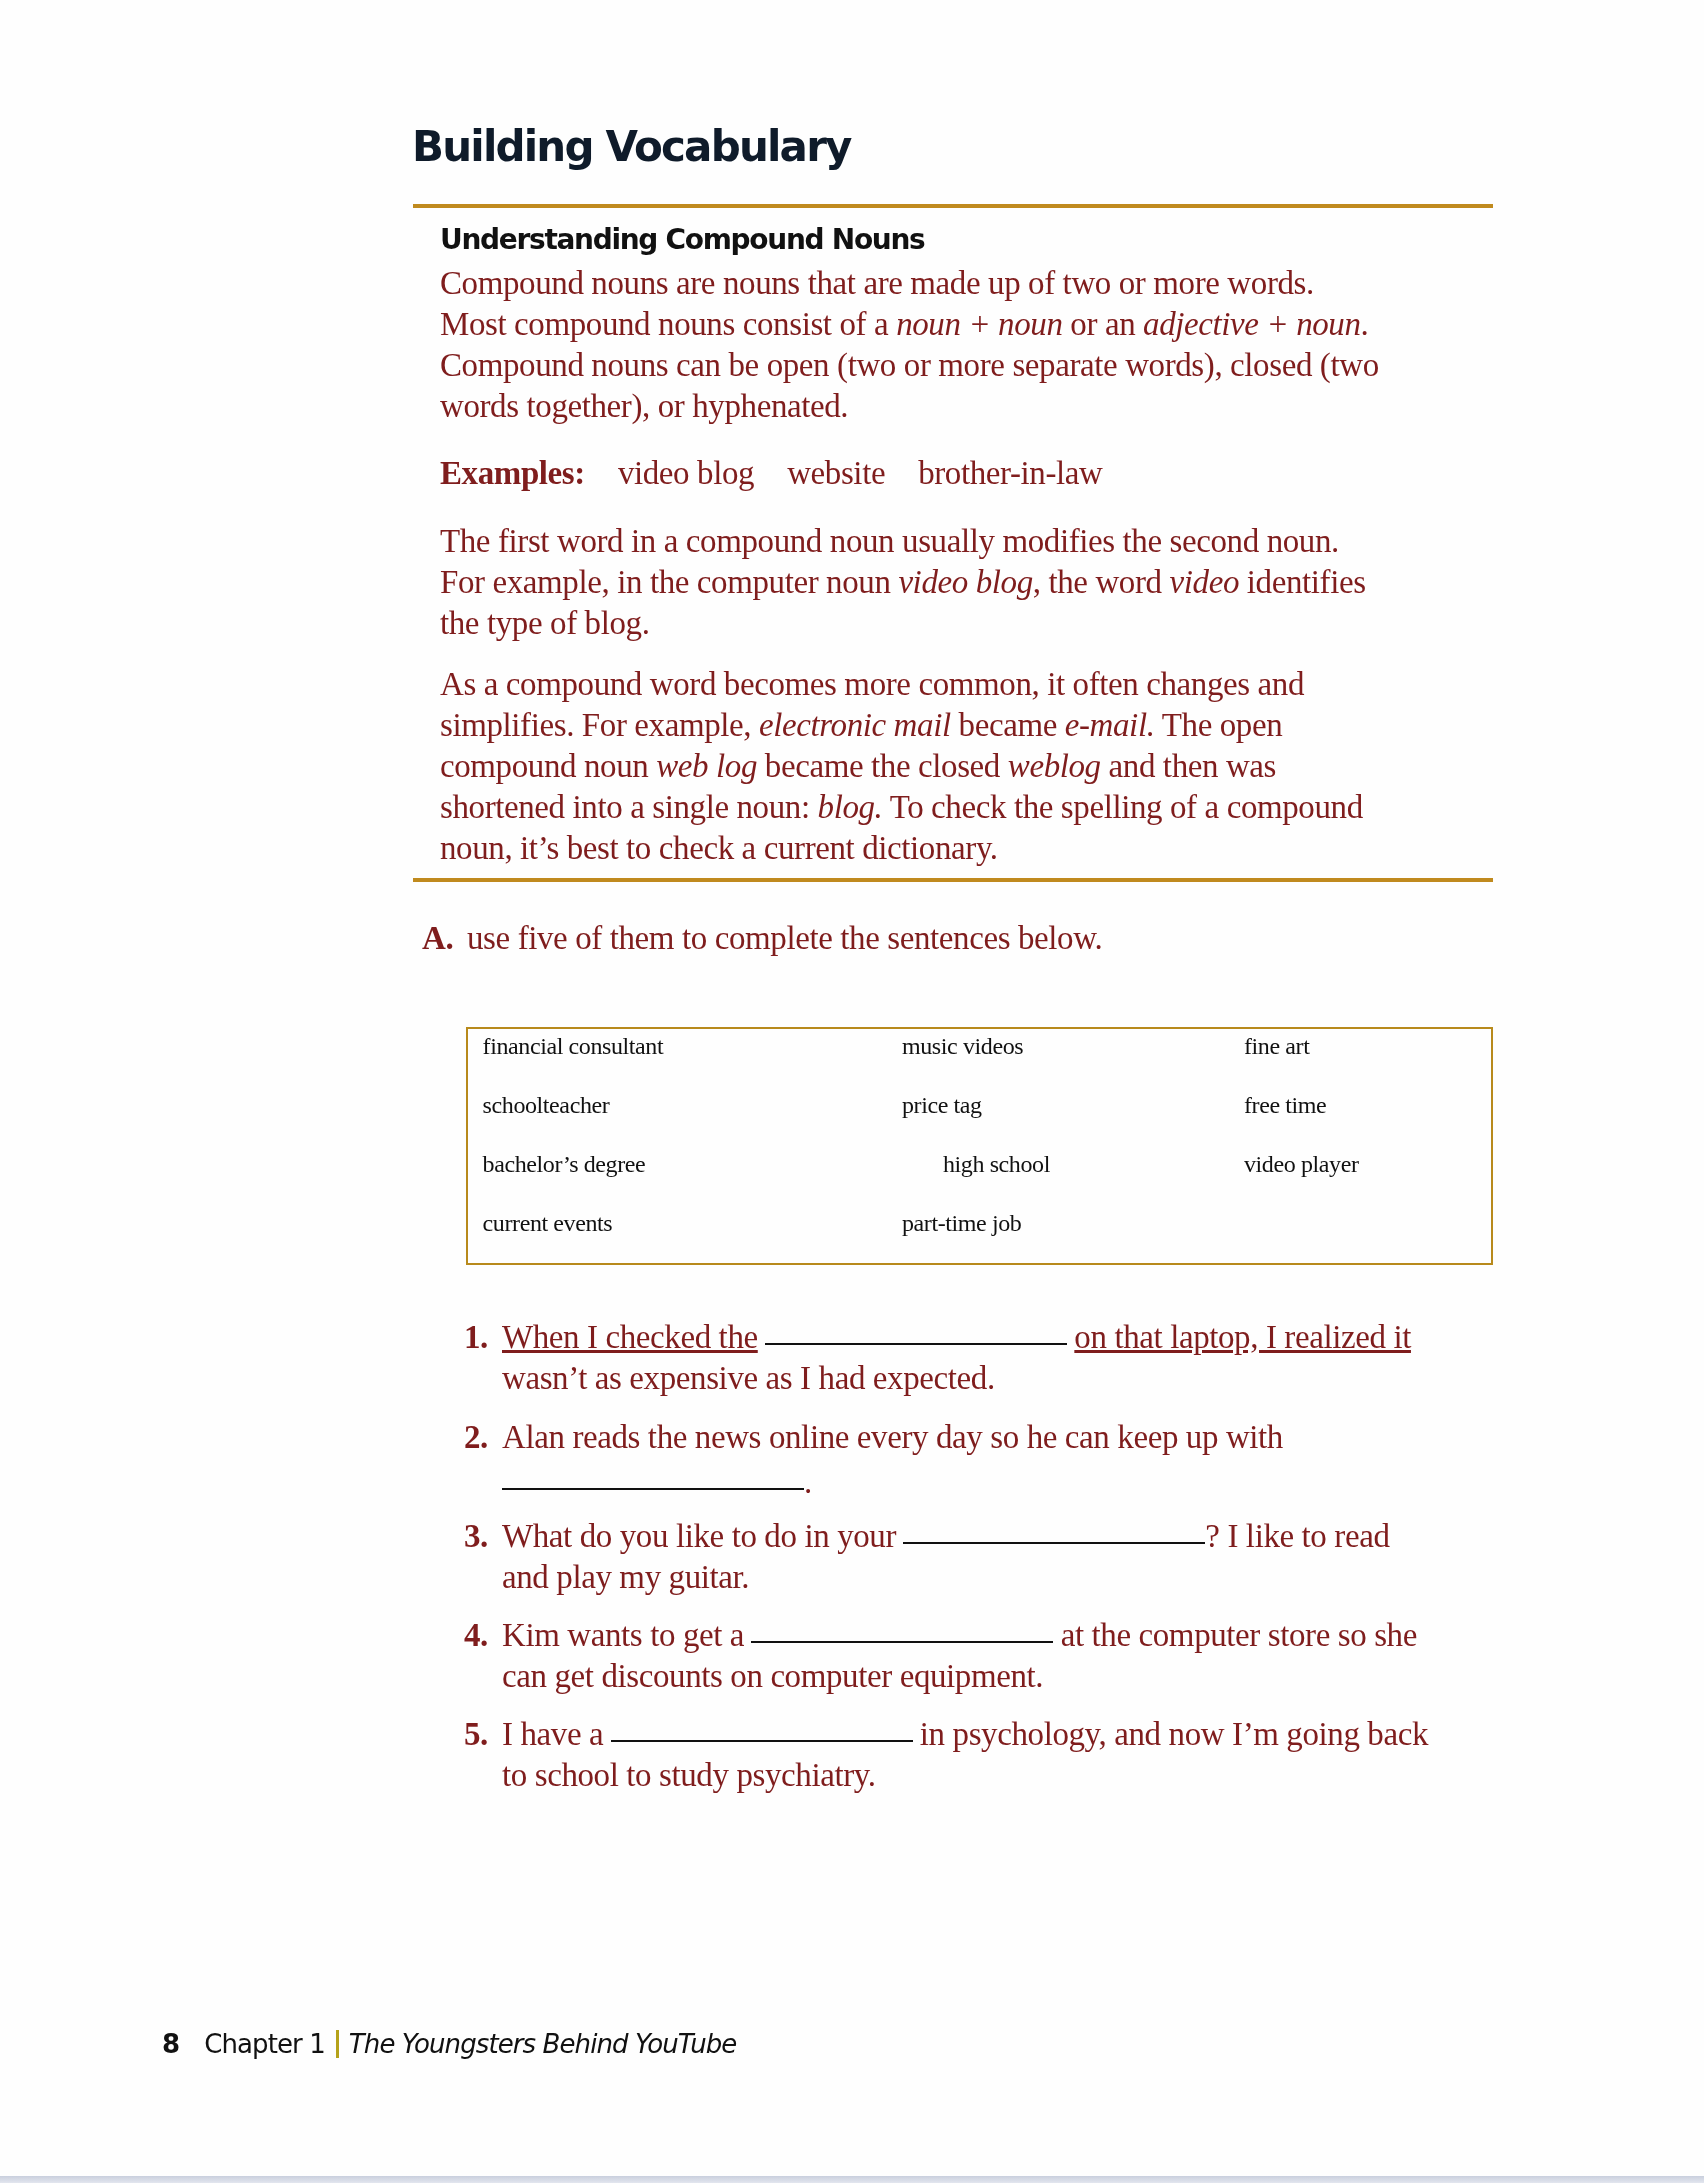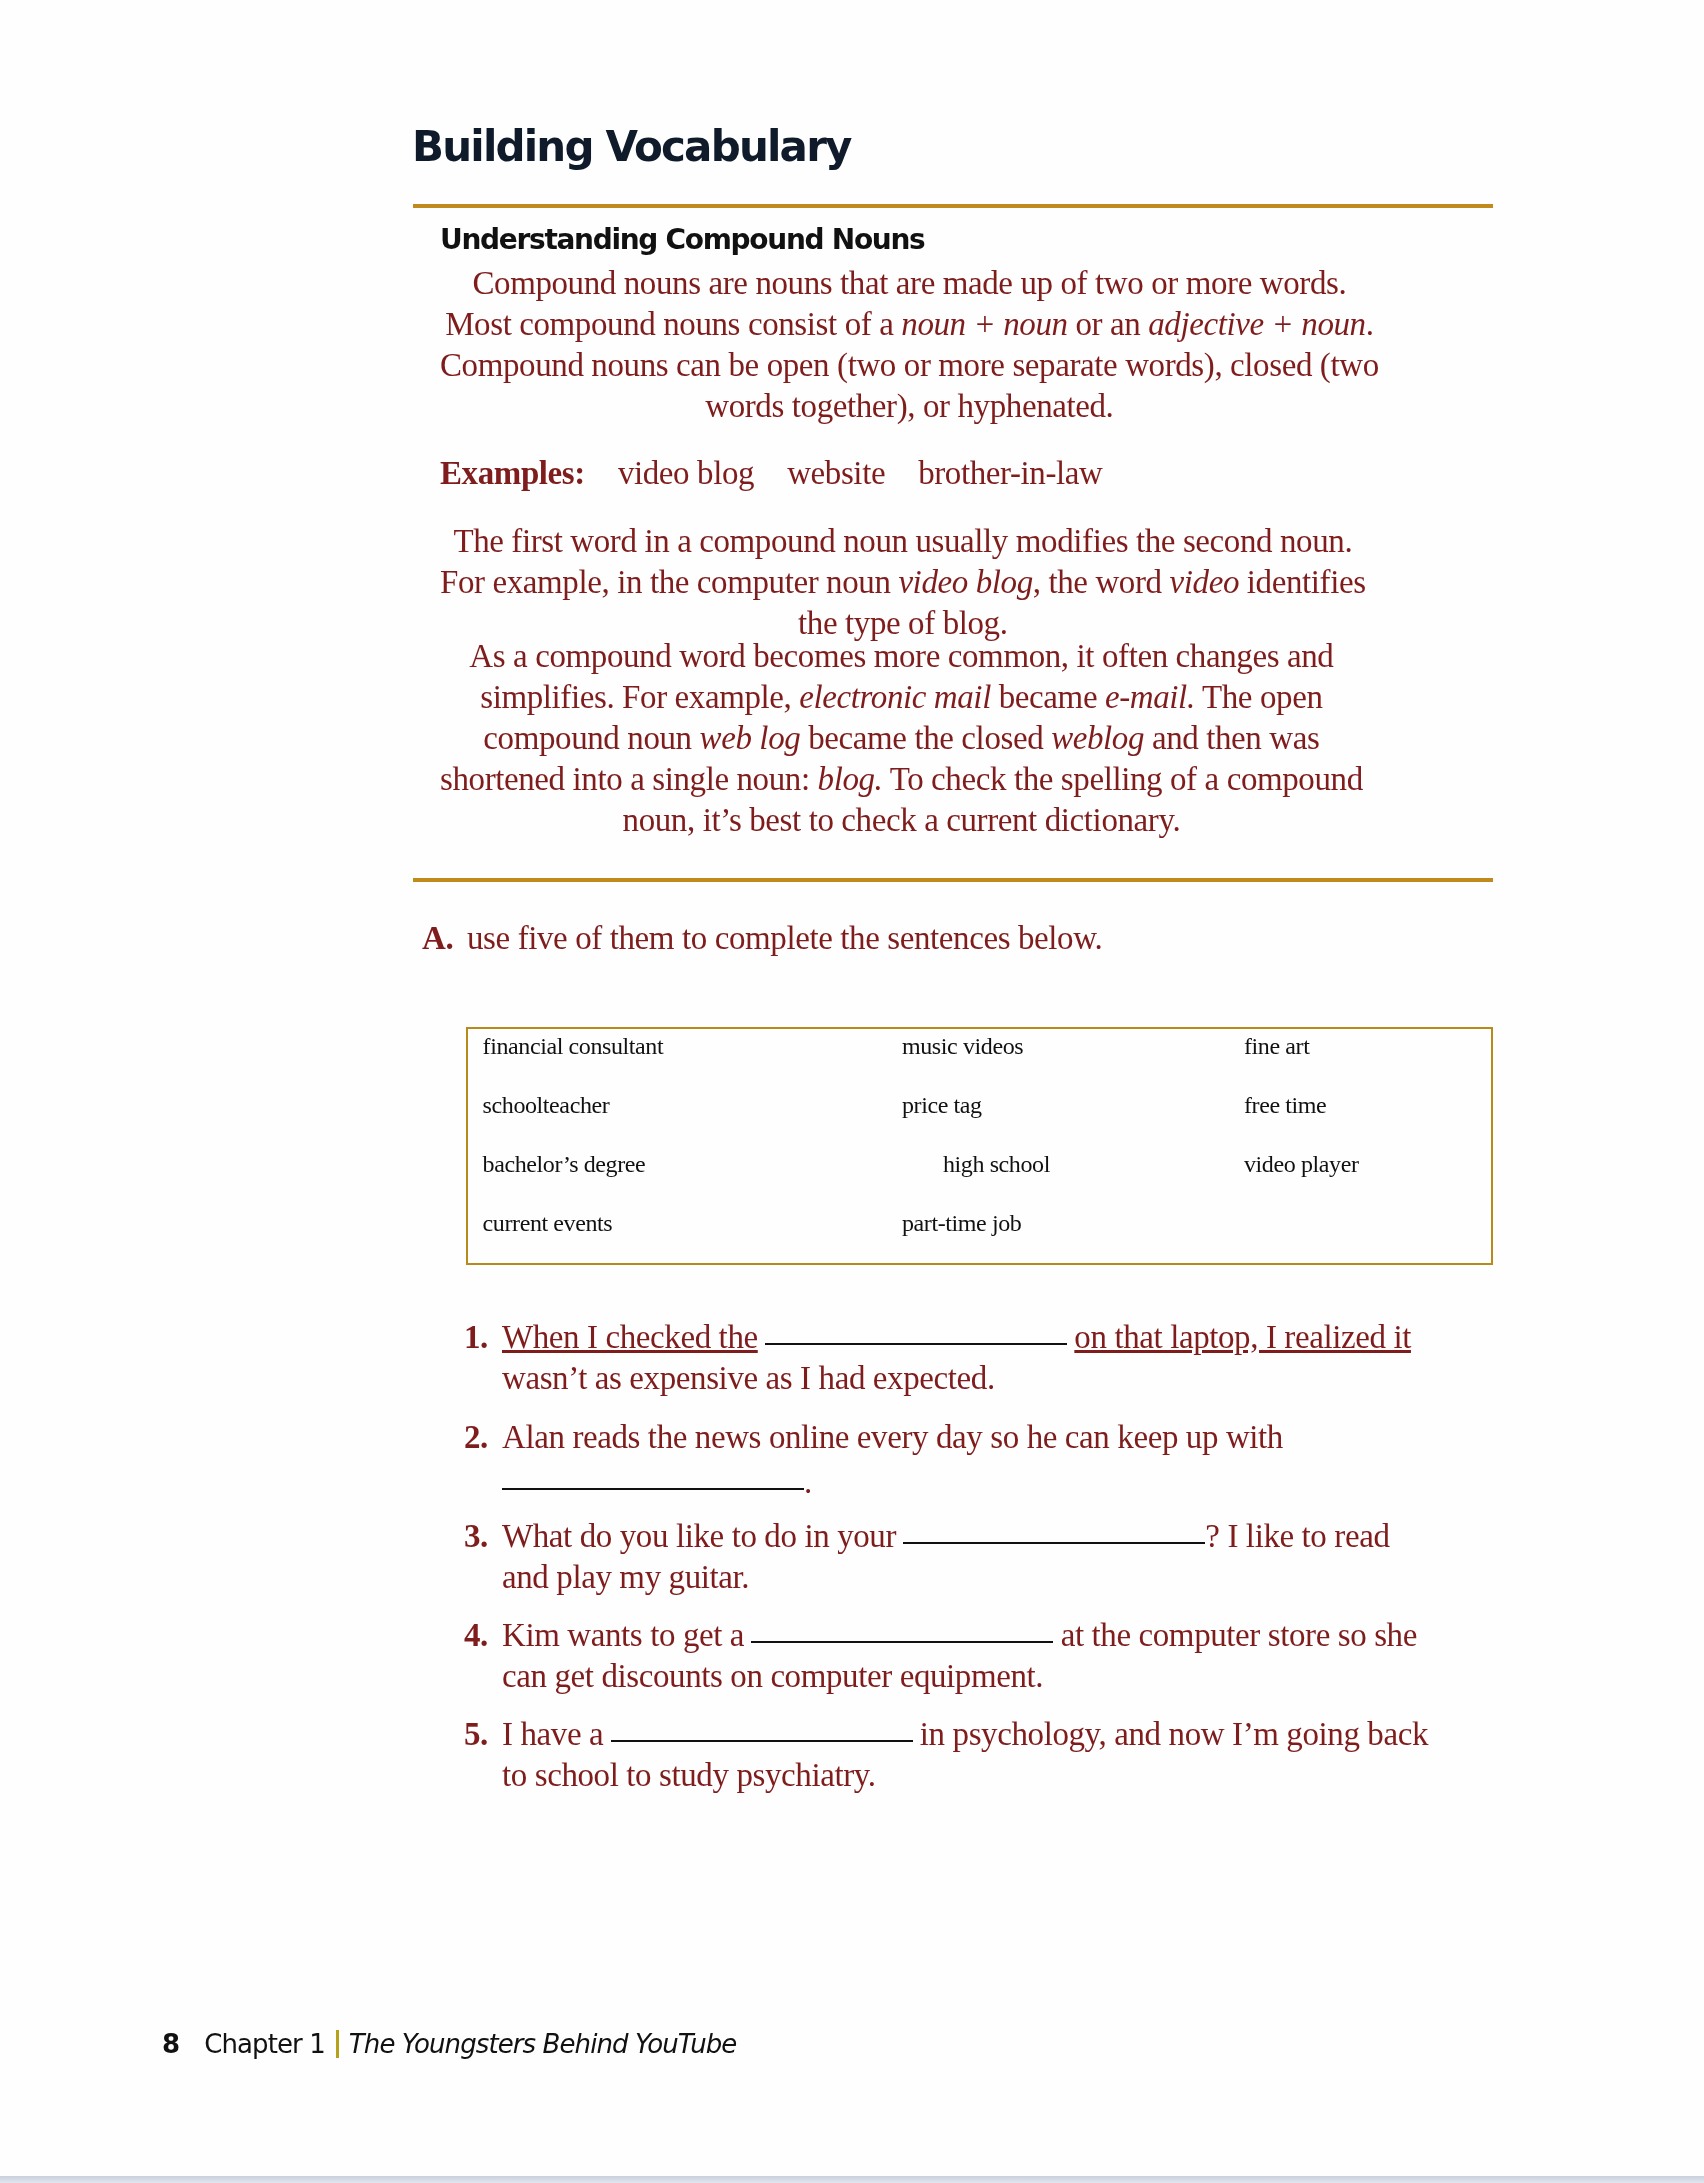--- a/index.html
+++ b/index.html
@@ -2,21 +2,21 @@
 <html style="font-size:11.6px"><head>
 <meta charset="utf-8">
 <style>
   html, body { margin: 0; padding: 0; }
   body {
     width: 1704px; height: 2183px; position: relative; overflow: hidden;
     background: #fefefe;
     font-family: "Liberation Serif", "DejaVu Serif", serif;
     color: #111;
   }
-  .abs { position: absolute; text-align: center; }
+  .abs { position: absolute; }
   .heading {
     left: 412px; top: 122px;
     font-family: "DejaVu Sans", "Liberation Sans", sans-serif;
     font-weight: bold; font-size: 42px; letter-spacing: -1.8px;
     color: #0f1b2a; white-space: nowrap;
   }
   .rule { left: 413px; width: 1080px; height: 3.6px; background: #c08a1e; }
   .rule.top { top: 204px; }
   .rule.bottom { top: 878px; }
   .sub-heading {
@@ -27,21 +27,21 @@
   }
   .body-text {
     font-size: 33px; line-height: 41px; white-space: nowrap; color: #7f1d1d;
     letter-spacing: -0.4px;
   }
   .para1 { left: 440px; top: 263px; }
   .examples { left: 440px; top: 453px; }
   .examples .lbl { font-weight: bold; margin-right: 33px; }
   .examples .ex { margin-right: 33px; }
   .para2 { left: 440px; top: 521px; }
-  .para3 { left: 440px; top: 636px; }
+  .para3 { left: 440px; top: 664px; }
   em, i { font-style: italic; }
 
   .task { left: 422px; top: 918px; }
   .task .letter { font-weight: bold; position: absolute; left: 0; top: 0; }
   .task .txt { position: absolute; left: 45px; top: 0; }
 
   .wordbox {
     left: 466px; top: 1027px; width: 1023px; height: 234px;
     border: 2.2px solid #b88a1c; box-sizing: content-box;
   }

